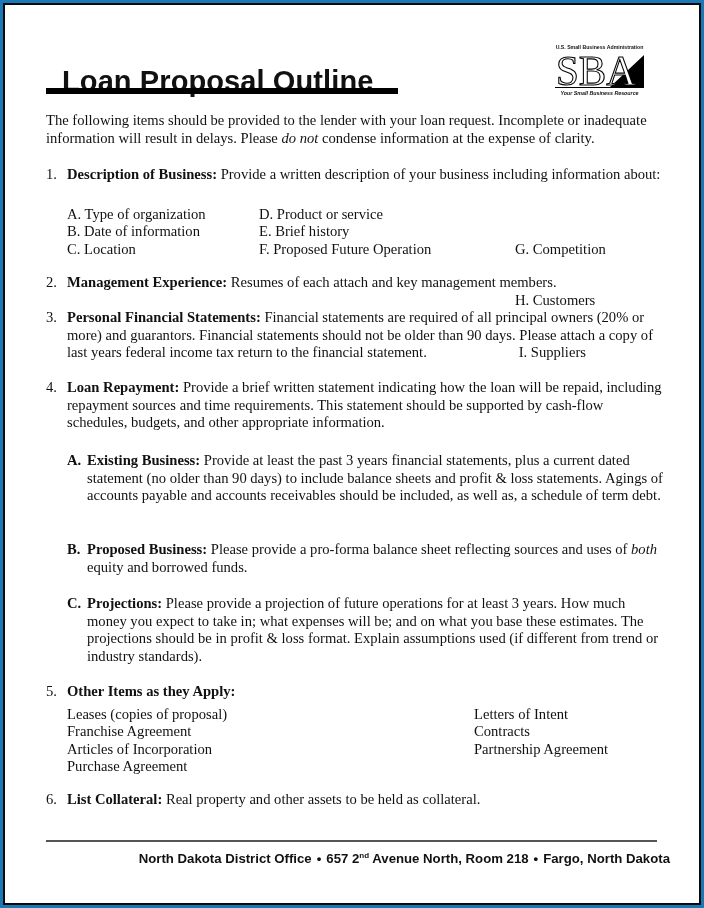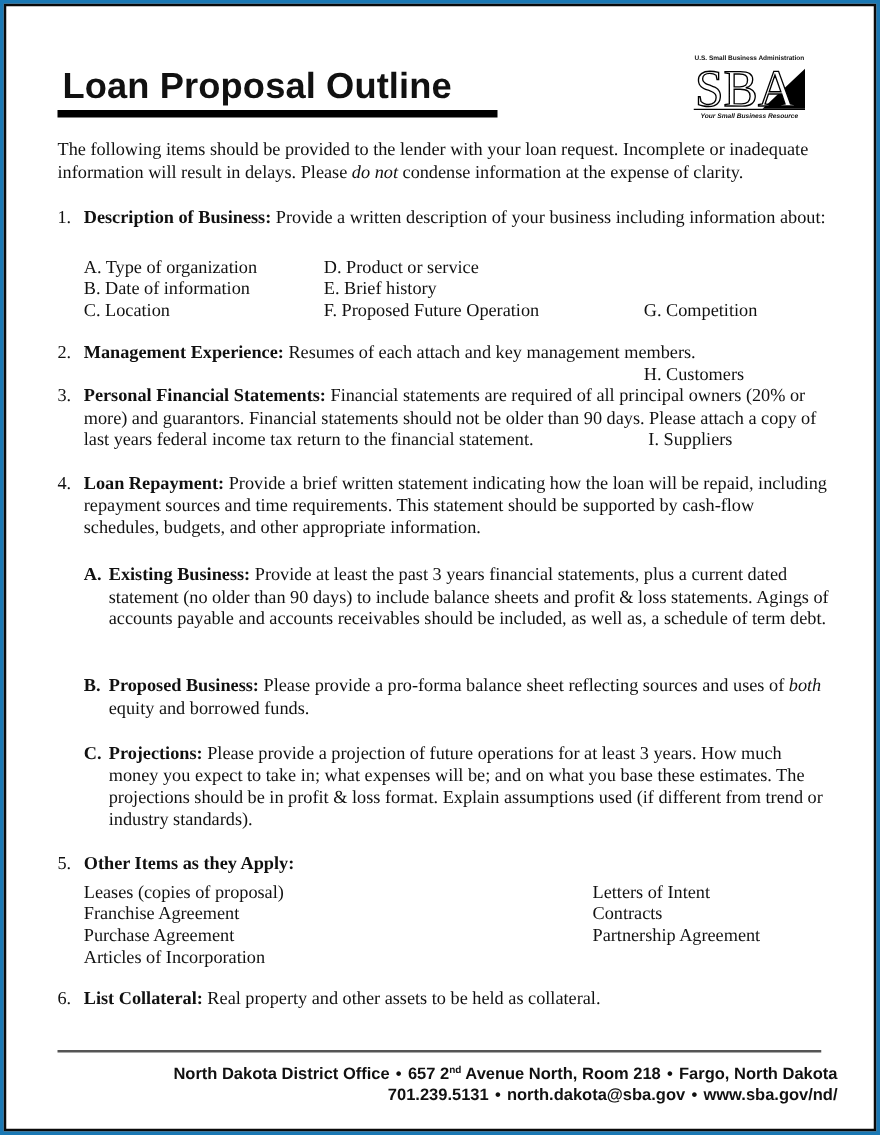--- a/index.html
+++ b/index.html
@@ -19,21 +19,21 @@
       position: absolute; left: 3px; top: 3px; right: 3px; bottom: 3px;
       box-sizing: border-box;
       border: 2px solid #0a0a0a;
     }
     .page { position: absolute; left: 0; top: 0; width: 704px; height: 908px; }
 
     .title {
       position: absolute; left: 46px; top: 48px;
       font-family: "Liberation Sans", sans-serif;
       font-weight: bold; font-size: 29px; letter-spacing: 0.1px;
-      line-height: 34px; margin: 4px;
+      line-height: 34px; margin: 16px;
     }
     .title-bar {
       position: absolute; left: 46px; top: 88px; width: 352px; height: 6px;
       background: #000;
     }
     .logo { position: absolute; left: 552px; top: 44px; width: 95px; height: 56px; }
     .logo-top {
       position: absolute; left: 0; top: 0; width: 95px; text-align: center;
       font-family: "Liberation Sans", sans-serif; font-weight: bold; font-size: 5.2px;
       white-space: nowrap;
@@ -166,22 +166,22 @@
   <div class="sec" style="top:683px;">
     <span class="num">5.</span>
     <div class="body">
       <b>Other Items as they Apply:</b>
     </div>
   </div>
   <div class="cols" style="left:67px; top:706px; width:600px; height:72px;">
     <div class="col" style="left:0;">
       <div>Leases (copies of proposal)</div>
       <div>Franchise Agreement</div>
+      <div>Articles of Incorporation</div>
       <div>Purchase Agreement</div>
-      <div>Articles of Incorporation</div>
     </div>
     <div class="col" style="left:407px;">
       <div>Letters of Intent</div>
       <div>Contracts</div>
       <div>Partnership Agreement</div>
     </div>
   </div>
 
   <div class="sec" style="top:791px;">
     <span class="num">6.</span>
@@ -189,18 +189,15 @@
       <b>List Collateral:</b><span> Real property and other assets to be held as collateral.</span>
     </div>
   </div>
 
   <div class="footer-rule"></div>
 
   <div class="footer">
     <div>
       <span>North Dakota District Office</span><span class="dot">•</span><span><span>657 2</span><sup>nd</sup><span> Avenue North, Room 218</span></span><span class="dot">•</span><span>Fargo, North Dakota</span>
     </div>
-    <div>
-      <span>701.239.5131</span><span class="dot">•</span><span>north.dakota@sba.gov</span><span class="dot">•</span><span>www.sba.gov/nd/</span>
-    </div>
   </div>
 
 </div>
 
 </body></html>

